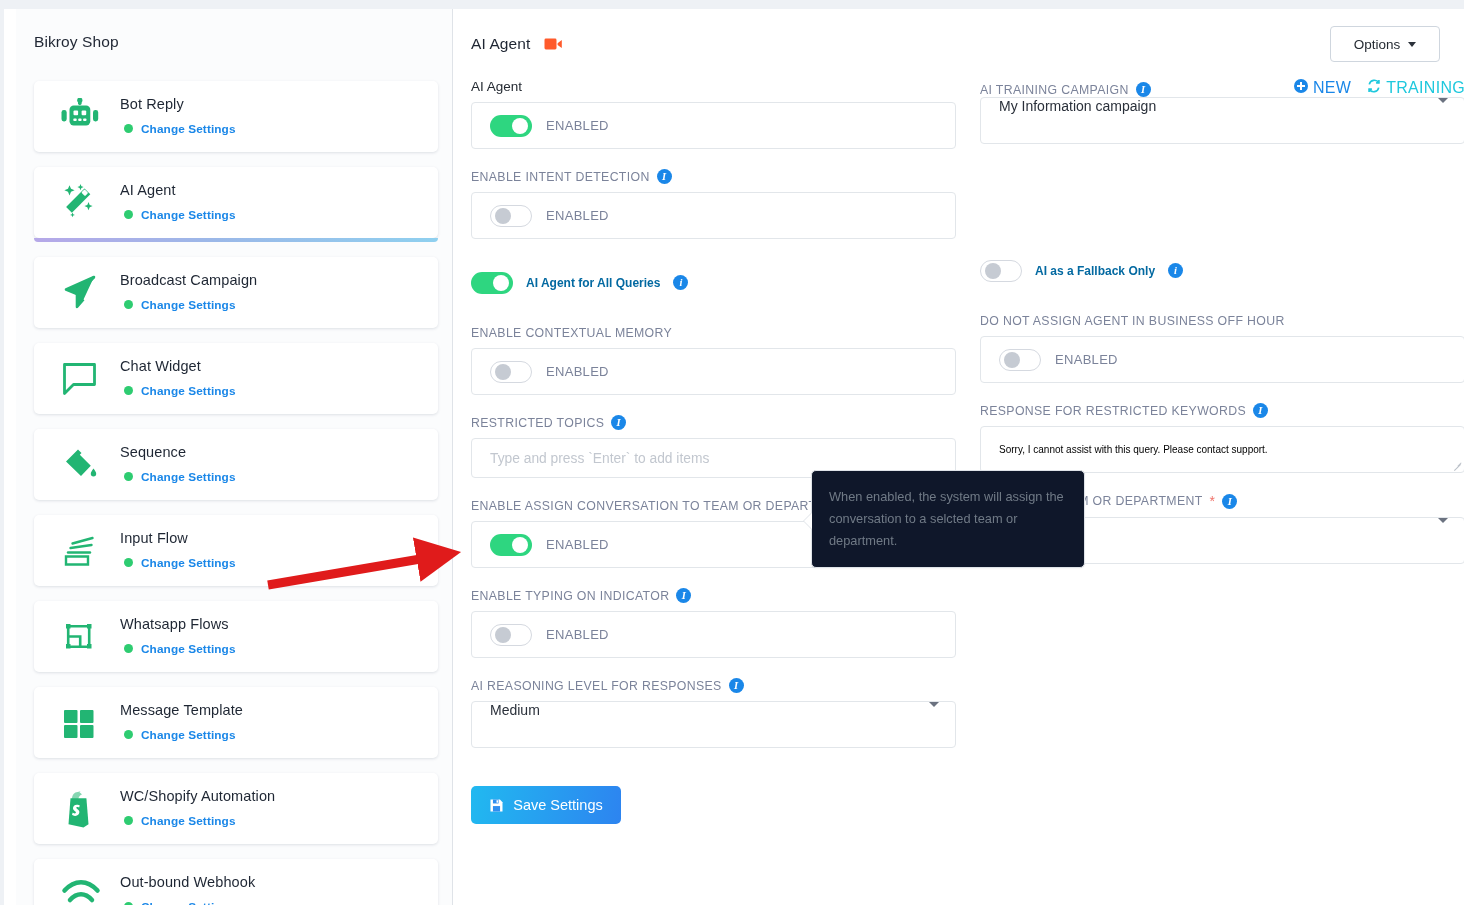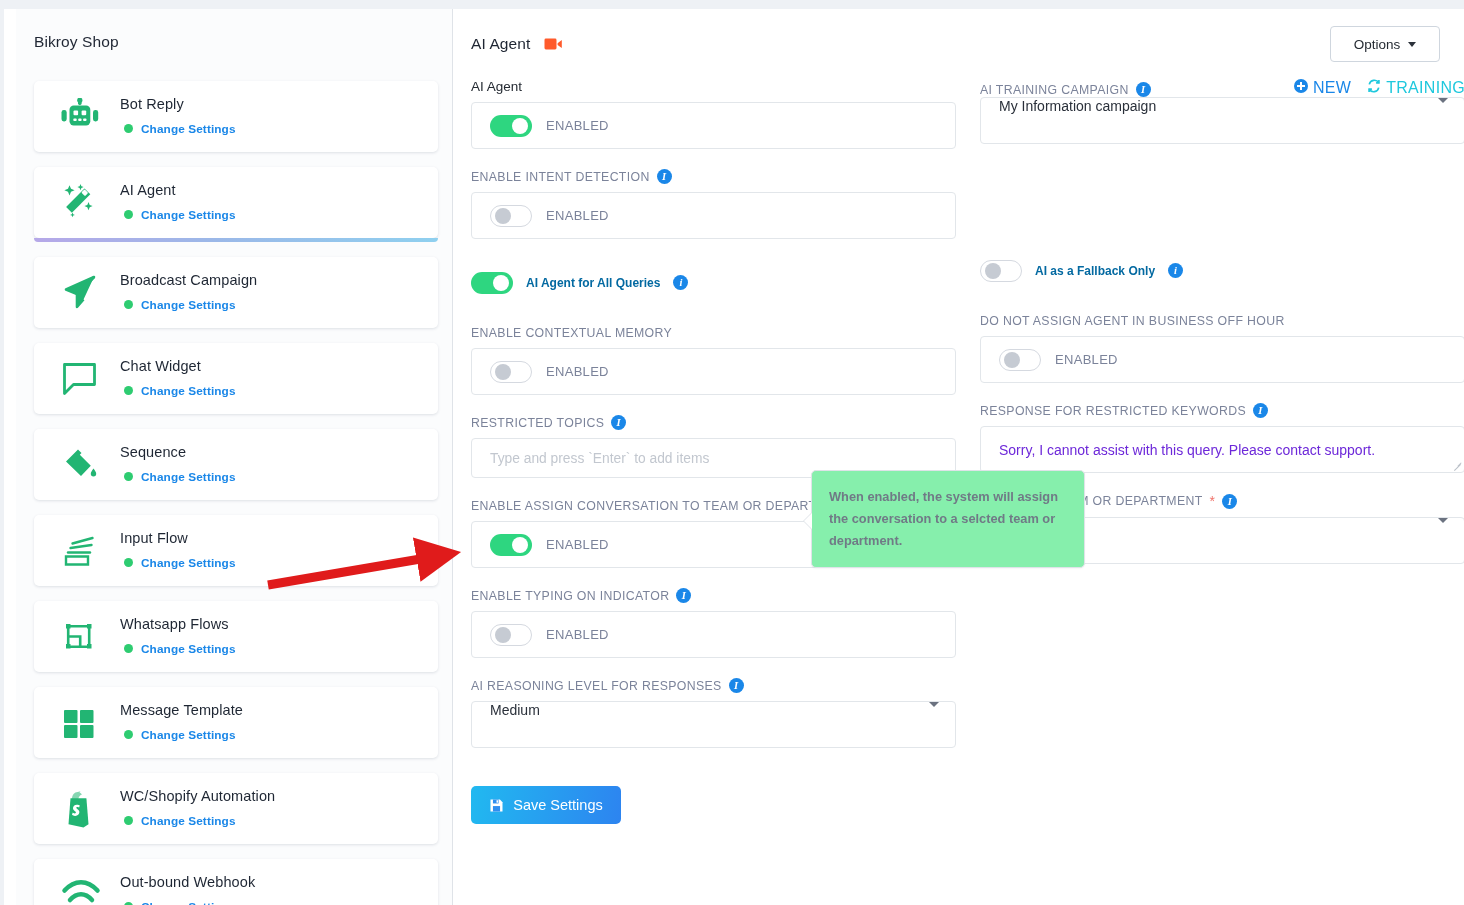--- a/index.html
+++ b/index.html
@@ -139,21 +139,21 @@
 
   .box {
     border: 1px solid #e2e6ea;
     border-radius: 4px;
     height: 47px;
     display: flex; align-items: center;
     padding: 0 18px;
     background: #fff;
   }
   .box.textarea-box { height: 47px; align-items: center; position: relative; }
-  .textarea-val { font-size: 14px; color: #6d28d9; }
+  .textarea-val { font-size: 10px; color: #000000; }
   .resize-grip {
     position: absolute; right: 2px; bottom: 2px; width: 10px; height: 10px;
   }
   .resize-grip::before, .resize-grip::after {
     content: ""; position: absolute; background: #b9bfc7; height: 1px; width: 8px;
     transform: rotate(-45deg); right: 0;
   }
   .resize-grip::before { bottom: 2px; width: 9px; }
   .resize-grip::after { bottom: 5px; width: 5px; right: 0; }
 
@@ -218,28 +218,27 @@
     display: flex; align-items: center; justify-content: center; gap: 9px;
     cursor: pointer;
     font-family: "Liberation Sans", sans-serif;
   }
 
   
   .tooltip {
     position: absolute;
     left: 811px; top: 470px;
     width: 274px; 
-    background: #86efac;
+    background: #0f172a;
     border: 1px solid #dfe3e8;
     border-radius: 5px;
     padding: 15px 17px;
     font-size: 12.8px; line-height: 1.72; color: #707a86;
     z-index: 40;
     box-shadow: 0 1px 2px rgba(0,0,0,.04);
-    font-weight: bold;
   }
   .tooltip::before {
     content: ""; position: absolute; left: -8px; top: 42px;
     width: 0; height: 0;
     border-top: 8px solid transparent; border-bottom: 8px solid transparent;
     border-right: 8px solid #fff;
     z-index: 2;
   }
   .tooltip::after {
     content: ""; position: absolute; left: -9px; top: 42px;

